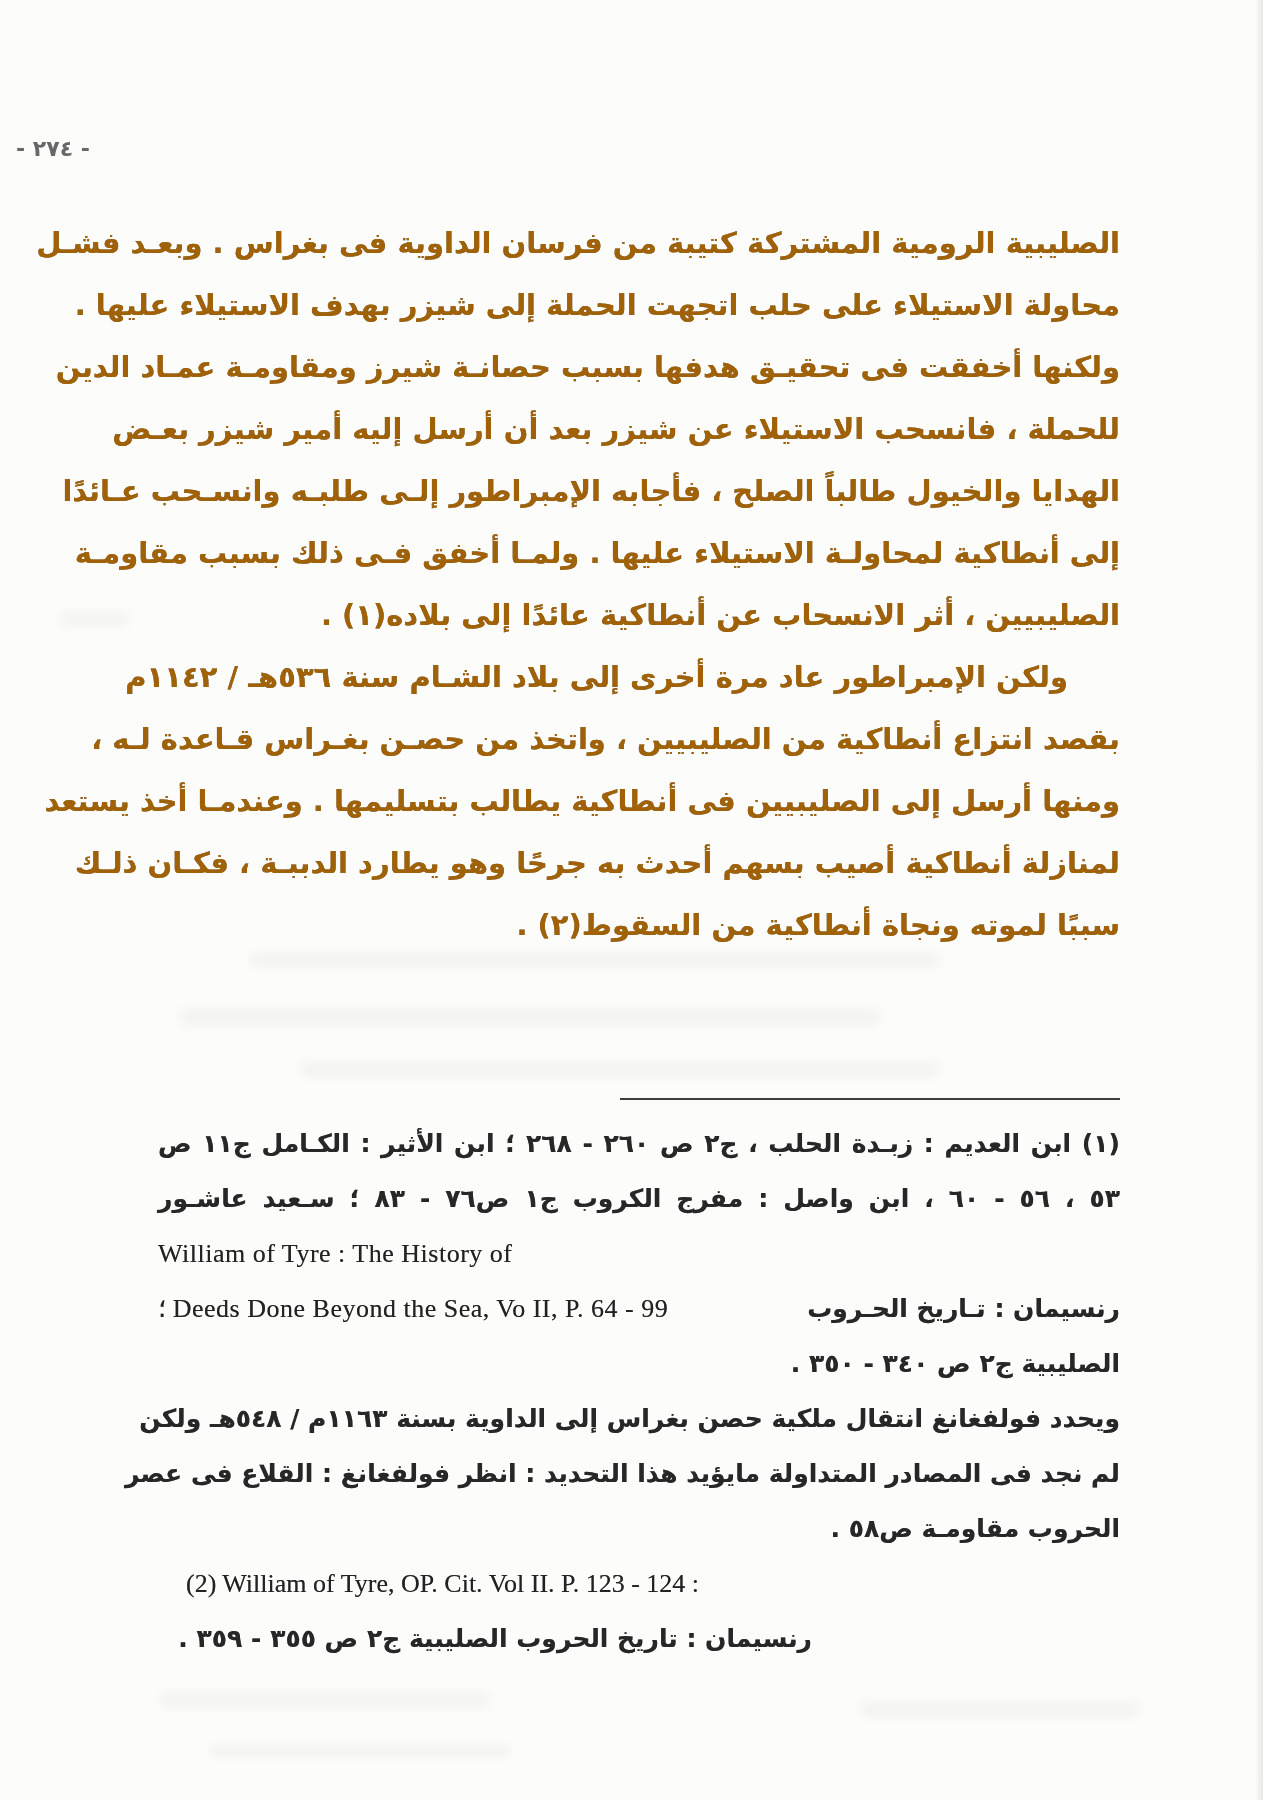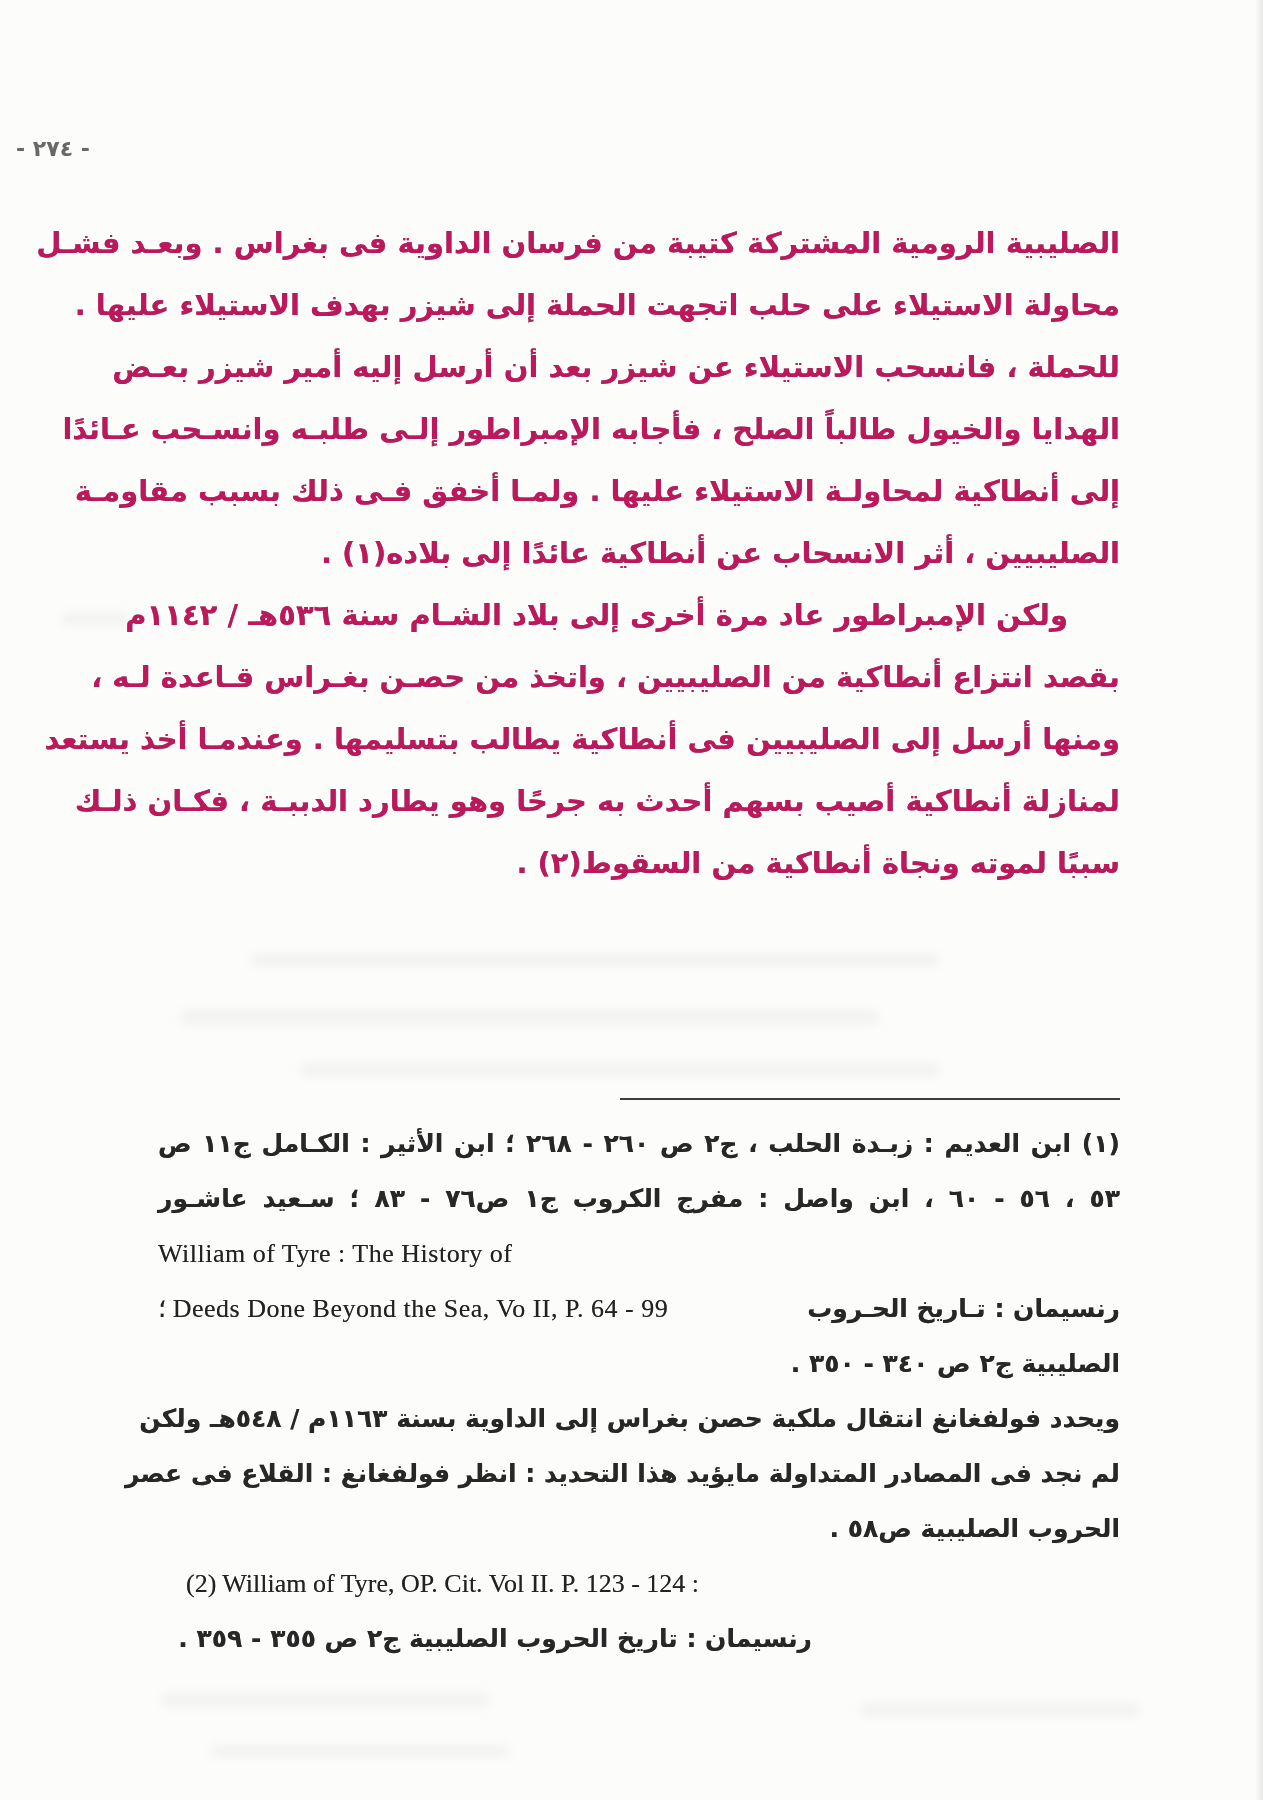--- a/index.html
+++ b/index.html
@@ -14,21 +14,21 @@
 
   .page-number {
     position:absolute; top:136px; left:16px; width:1263px;
     text-align:left; font-size:22px; letter-spacing:4px;
     color:#686868; font-weight:bold;
   }
 
   .body-text { position:absolute; top:212px; right:143px; width:962px; }
   .bline {
     height:62px; line-height:62px;
-    font-size:29px; font-weight:bold; color:#be185d;
+    font-size:29px; font-weight:bold; color:#a16207;
     direction:rtl;
     text-align:justify; text-align-last:justify;
     white-space:nowrap; overflow:visible;
     text-shadow:0 0 0.5px rgba(30,30,30,0.6);
   }
   .bline.end { text-align:right; text-align-last:right; }
   .bline.indent { padding-right:52px; }
 
   .footnote-sep {
     position:absolute; top:1098px; right:143px; width:500px;
@@ -79,20 +79,21 @@
 </head>
 <body>
 
 <div class="page">
 
   <div class="page-number">- ٢٧٤ -</div>
 
   <div class="body-text">
     <div class="bline">الصليبية الرومية المشتركة كتيبة من فرسان الداوية فى بغراس . وبعـد فشـل</div>
     <div class="bline">محاولة الاستيلاء على حلب اتجهت الحملة إلى شيزر بهدف الاستيلاء عليها .</div>
+    <div class="bline">ولكنها أخفقت فى تحقيـق هدفها بسبب حصانـة شيرز ومقاومـة عمـاد الدين</div>
     <div class="bline">للحملة ، فانسحب الاستيلاء عن شيزر بعد أن أرسل إليه أمير شيزر بعـض</div>
     <div class="bline">الهدايا والخيول طالباً الصلح ، فأجابه الإمبراطور إلـى طلبـه وانسـحب عـائدًا</div>
     <div class="bline">إلى أنطاكية لمحاولـة الاستيلاء عليها . ولمـا أخفق فـى ذلك بسبب مقاومـة</div>
     <div class="bline end">الصليبيين ، أثر الانسحاب عن أنطاكية عائدًا إلى بلاده(١) .</div>
     <div class="bline indent">ولكن الإمبراطور عاد مرة أخرى إلى بلاد الشـام سنة ٥٣٦هـ / ١١٤٢م</div>
     <div class="bline">بقصد انتزاع أنطاكية من الصليبيين ، واتخذ من حصـن بغـراس قـاعدة لـه ،</div>
     <div class="bline">ومنها أرسل إلى الصليبيين فى أنطاكية يطالب بتسليمها . وعندمـا أخذ يستعد</div>
     <div class="bline">لمنازلة أنطاكية أصيب بسهم أحدث به جرحًا وهو يطارد الدببـة ، فكـان ذلـك</div>
     <div class="bline end">سببًا لموته ونجاة أنطاكية من السقوط(٢) .</div>
   </div>
@@ -105,21 +106,21 @@
     <div class="fline mixed">
       <span class="en">William of Tyre : The History of</span>
     </div>
     <div class="fline mixed">
       <span class="en">؛ Deeds Done Beyond the Sea, Vo II, P. 64 - 99</span>
       <span class="ar">رنسيمان : تـاريخ الحـروب</span>
     </div>
     <div class="fline end">الصليبية ج٢ ص ٣٤٠ - ٣٥٠ .</div>
     <div class="fline">ويحدد فولفغانغ انتقال ملكية حصن بغراس إلى الداوية بسنة ١١٦٣م / ٥٤٨هـ ولكن</div>
     <div class="fline">لم نجد فى المصادر المتداولة مايؤيد هذا التحديد : انظر فولفغانغ : القلاع فى عصر</div>
-    <div class="fline end">الحروب الصليبية ص٥٨ .</div>
+    <div class="fline end">الحروب مقاومـة ص٥٨ .</div>
     <div class="fline ltrline">(2) William of Tyre, OP. Cit. Vol II. P. 123 - 124 :</div>
     <div class="fline pullin">رنسيمان : تاريخ الحروب الصليبية ج٢ ص ٣٥٥ - ٣٥٩ .</div>
   </div>
 
   <div class="ghost" style="top:952px;  left:250px; width:690px; height:16px;"></div>
   <div class="ghost" style="top:1008px; left:180px; width:700px; height:18px;"></div>
   <div class="ghost" style="top:1062px; left:300px; width:640px; height:16px;"></div>
   <div class="ghost" style="top:612px;  left:60px;  width:70px;  height:14px;"></div>
   <div class="ghost" style="top:1692px; left:160px; width:330px; height:16px;"></div>
   <div class="ghost" style="top:1702px; left:860px; width:280px; height:16px;"></div>

